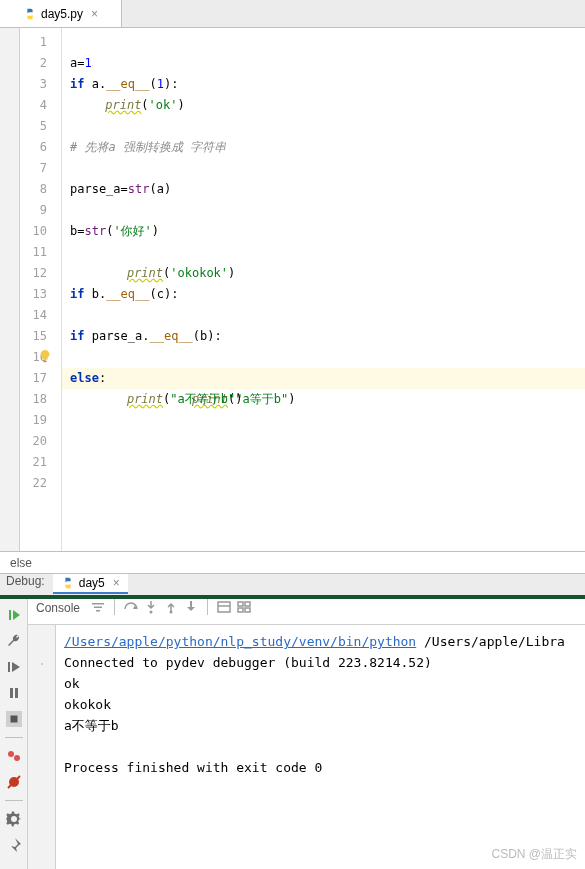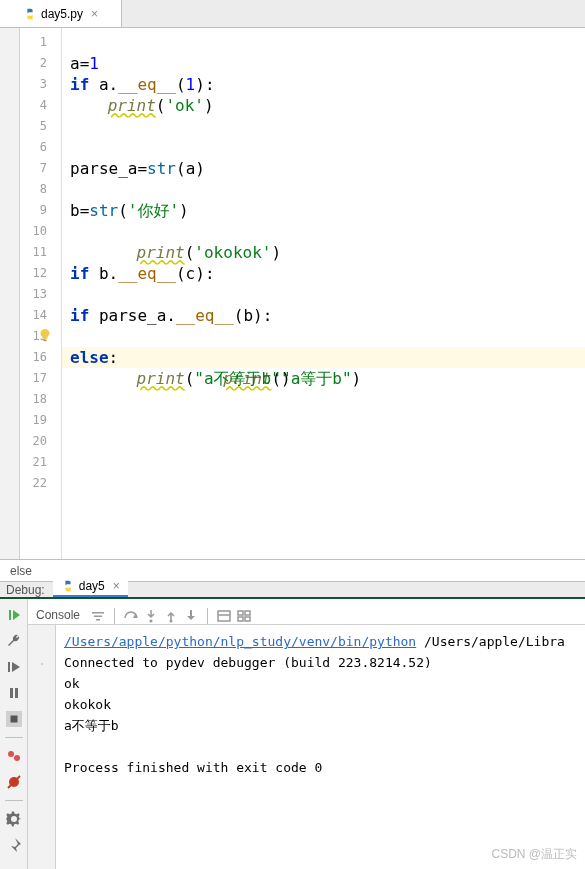--- a/index.html
+++ b/index.html
@@ -7,45 +7,45 @@
 .tab-bar { height: 28px; border-bottom: 1px solid #c0c0c0; display: flex; align-items: stretch; background: #ececec; }
 .tab { background: #fff; border-right: 1px solid #c0c0c0; display: flex; align-items: center; padding: 0 23px; gap: 4px; }
 .tab .pyicon { width: 14px; height: 14px; display: inline-block; }
 .tab .name { font-size: 12px; }
 .tab .close { color: #888; font-size: 12px; padding-left: 4px; }
 .editor-area { flex: 1; display: flex; overflow: hidden; position: relative; }
 .left-rail { width: 20px; background: #f2f2f2; border-right: 1px solid #d0d0d0; writing-mode: vertical-rl; text-align: center; font-size: 11px; color: #555; }
 .code-wrapper { flex: 1; display: flex; overflow: hidden; }
 .gutter { width: 42px; background: #fff; border-right: 1px solid #e0e0e0; padding-top: 4px; }
 .gutter .ln { height: 21px; line-height: 21px; text-align: right; padding-right: 14px; color: #a0a0a0; font-family: "Menlo","Consolas",monospace; font-size: 12px; }
-.code { flex: 1; padding-top: 4px; font-family: "Menlo","Consolas",monospace; font-size: 16px; position: relative; }
+.code { flex: 1; padding-top: 4px; font-family: "Menlo","Consolas",monospace; font-size: 12px; position: relative; }
 .code .line { height: 21px; line-height: 21px; white-space: pre; padding-left: 8px; position: relative; }
 .code .line.highlight { background: #fffae3; }
 .bulb { position: absolute; left: -24px; top: 2px; width: 14px; height: 14px; }
 .kw { color: #0033b3; font-weight: bold; }
 .dunder { color: #a16207; }
 .call { color: #7a7a43; font-style: italic; }
-.builtin { color: #0369a1; }
+.builtin { color: #701a75; }
 .str { color: #067d17; }
 .num { color: #0000ff; }
 .comment { color: #8c8c8c; font-style: italic; }
 .underline { text-decoration: underline wavy #cccc00; margin-left: 28px; }
 .breadcrumb { height: 22px; border-top: 1px solid #c0c0c0; display: flex; align-items: center; padding: 0 10px; color: #555; font-size: 12px; background: #fff; }
-.debug-bar { height: 18px; border-top: 1px solid #c0c0c0; border-bottom: 2px solid #14532d; display: flex; align-items: flex-end; gap: 8px; padding: 0 6px; background: #ececec; }
+.debug-bar { height: 26px; border-top: 1px solid #c0c0c0; border-bottom: 4px solid #14532d; display: flex; align-items: flex-start; gap: 8px; padding: 0 6px; background: #ececec; }
 .debug-bar .label { color: #555; }
 .debug-bar .cfg { display: flex; align-items: center; gap: 4px; background: #fff; border-bottom: 2px solid #3b7ed1; padding: 2px 8px; }
 .debug-body { flex: 0 0 270px; display: flex; border-top: none; }
 .tool-col { width: 28px; background: #f2f2f2; border-right: 1px solid #d0d0d0; display: flex; flex-direction: column; align-items: center; gap: 10px; padding-top: 8px; }
 .tool-col .ticon { width: 16px; height: 16px; color: #6e6e6e; cursor: pointer; }
 .tool-col .ticon.green { color: #4caf50; }
 .tool-col .ticon.red { color: #d9534f; }
 .tool-col .ticon.redfill { color: #c23b22; }
 .tool-col .sep { height: 1px; width: 18px; background: #c0c0c0; }
 .console-area { flex: 1; display: flex; flex-direction: column; }
-.console-tabs { height: 26px; border-bottom: 1px solid #d0d0d0; display: flex; align-items: flex-end; padding: 0 2px; gap: 4px; }
+.console-tabs { height: 26px; border-bottom: 1px solid #d0d0d0; display: flex; align-items: flex-start; padding: 0 2px; gap: 4px; }
 .console-tabs .ctab { padding: 2px 6px; color: #555; font-size: 12px; }
 .console-tabs .cticon { width: 16px; height: 16px; color: #999; }
 .console-tabs .cdiv { width: 1px; height: 16px; background: #c0c0c0; margin: 0 4px; }
 .console-out-wrap { flex: 1; display: flex; }
 .step-col { width: 28px; background: #f2f2f2; border-right: 1px solid #d0d0d0; display: flex; flex-direction: column; align-items: center; gap: 10px; padding-top: 8px; }
 .console-out { flex: 1; font-family: "Menlo","Consolas",monospace; font-size: 13px; padding: 6px 8px; line-height: 21px; white-space: pre; overflow: hidden; }
 .console-out .link { color: #2a6bc5; text-decoration: underline; }
 .watermark { position: fixed; right: 8px; bottom: 6px; color: #bbb; font-size: 12px; text-align: right; }
 .bulb-svg { fill: #f2c94c; }
 svg { display: block; }
@@ -93,20 +93,21 @@
       <div class="ln">20</div>
       <div class="ln">21</div>
       <div class="ln">22</div>
     </div>
     <div class="code">
       <div class="line"></div>
       <div class="line"><span>a</span><span>=</span><span class="num">1</span></div>
       <div class="line"><span class="kw">if</span><span> a.</span><span class="dunder">__eq__</span><span>(</span><span class="num">1</span><span>):</span></div>
       <div class="line"><span> </span><span class="call underline">print</span><span>(</span><span class="str">'ok'</span><span>)</span></div>
       <div class="line"></div>
+      <div class="line"><span class="comment"># 先将a 强制转换成 字符串</span></div>
       <div class="line"></div>
       <div class="line"><span>parse_a</span><span>=</span><span class="builtin">str</span><span>(</span><span>a</span><span>)</span></div>
       <div class="line"></div>
       <div class="line"><span>b</span><span>=</span><span class="builtin">str</span><span>(</span><span class="str">'你好'</span><span>)</span></div>
       <div class="line"></div>
       <div class="line"><span>    </span><span class="call underline">print</span><span>(</span><span class="str">'okokok'</span><span>)</span></div>
       <div class="line"><span class="kw">if</span><span> b.</span><span class="dunder">__eq__</span><span>(</span><span>c</span><span>):</span></div>
       <div class="line"></div>
       <div class="line"><span class="kw">if</span><span> parse_a.</span><span class="dunder">__eq__</span><span>(</span><span>b</span><span>):</span></div>
       <div class="line">

